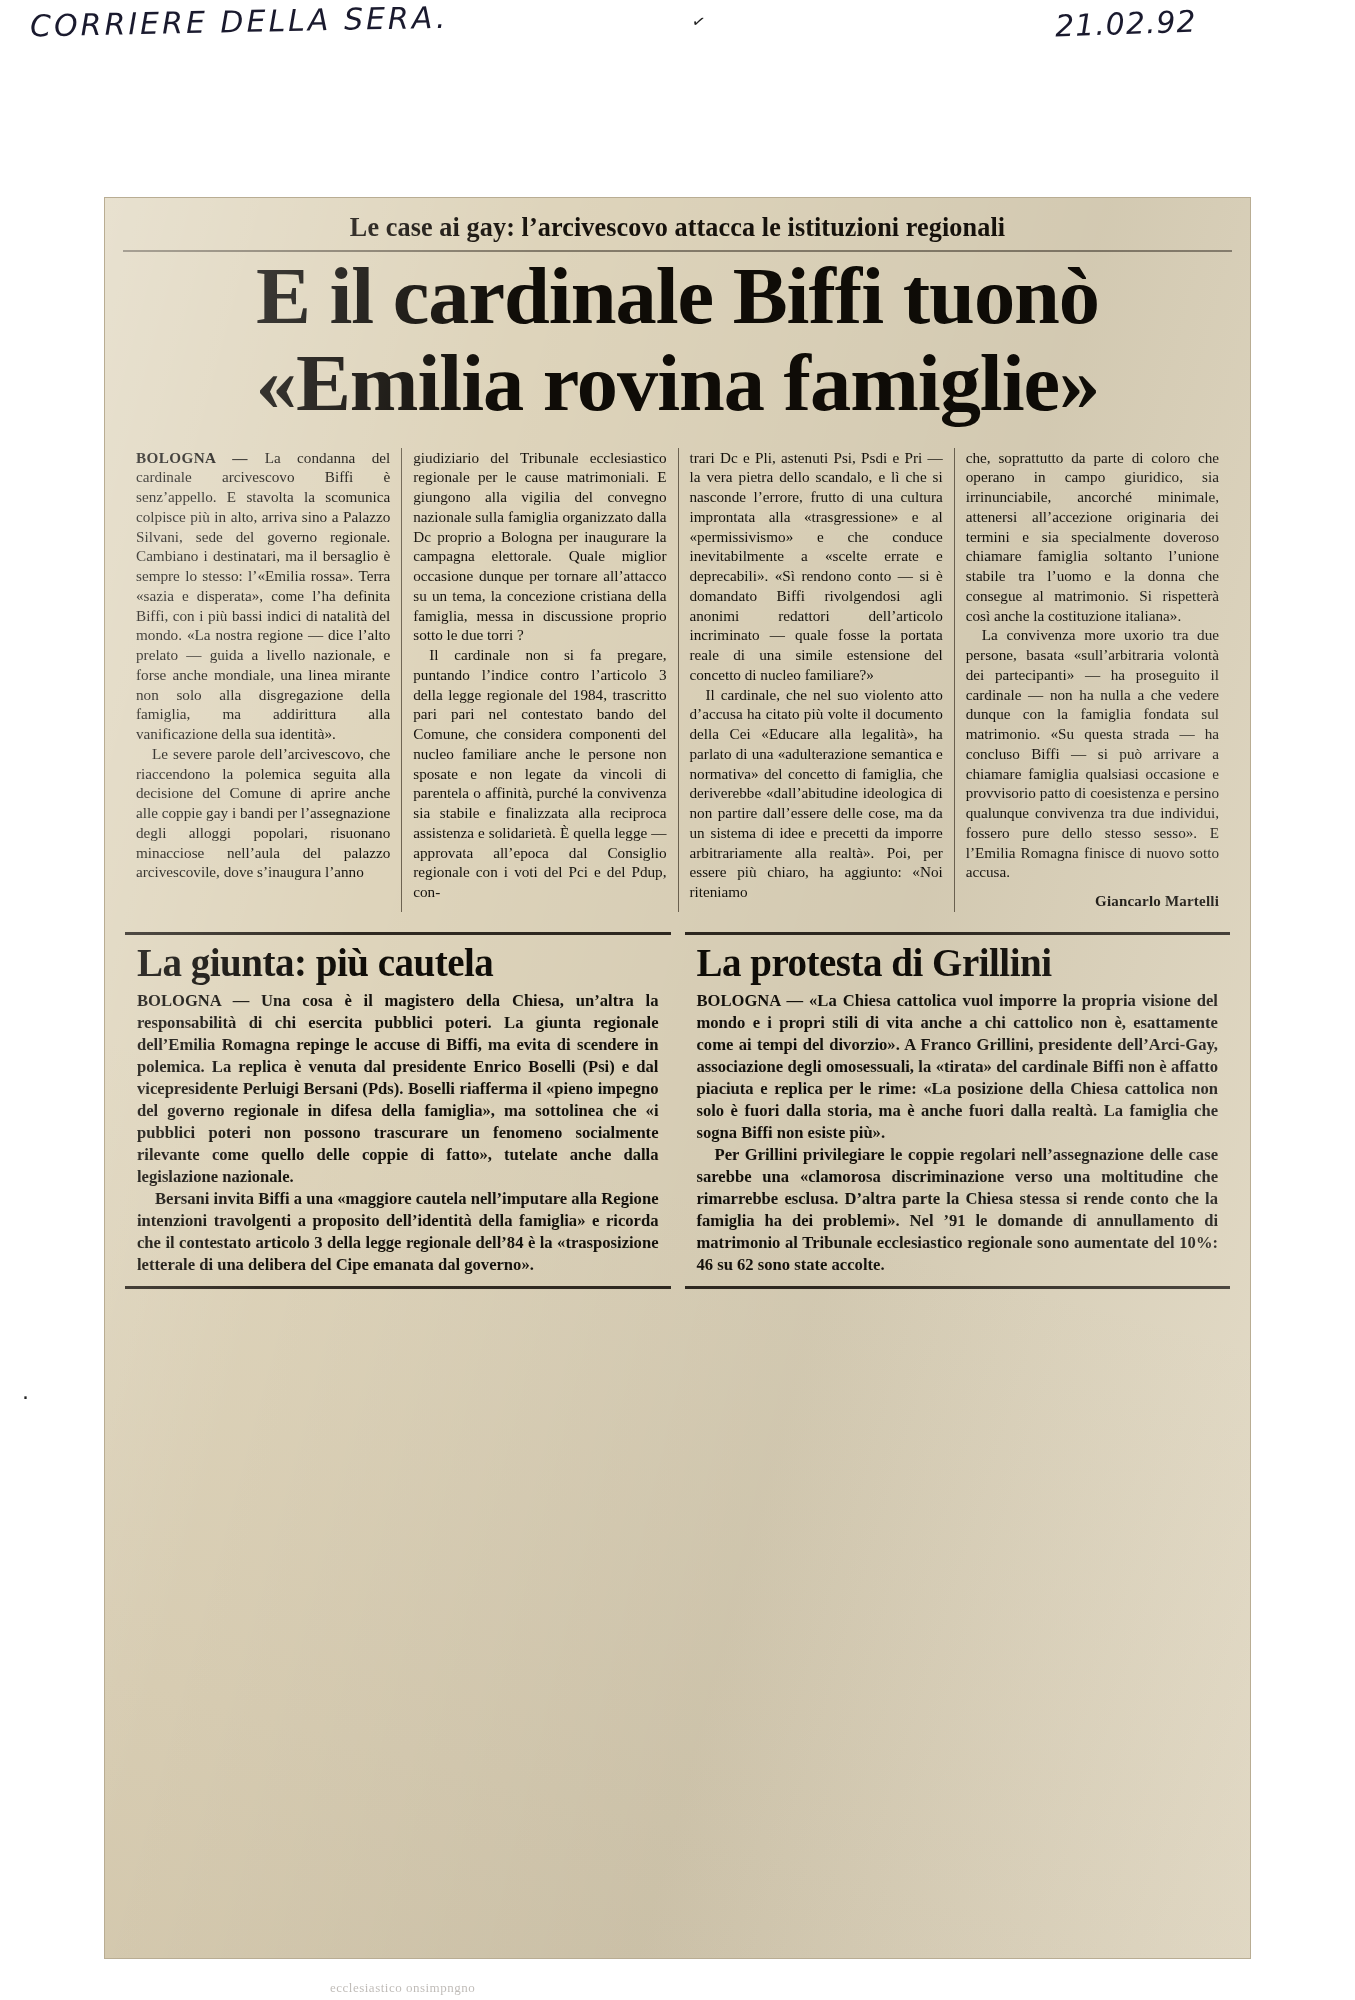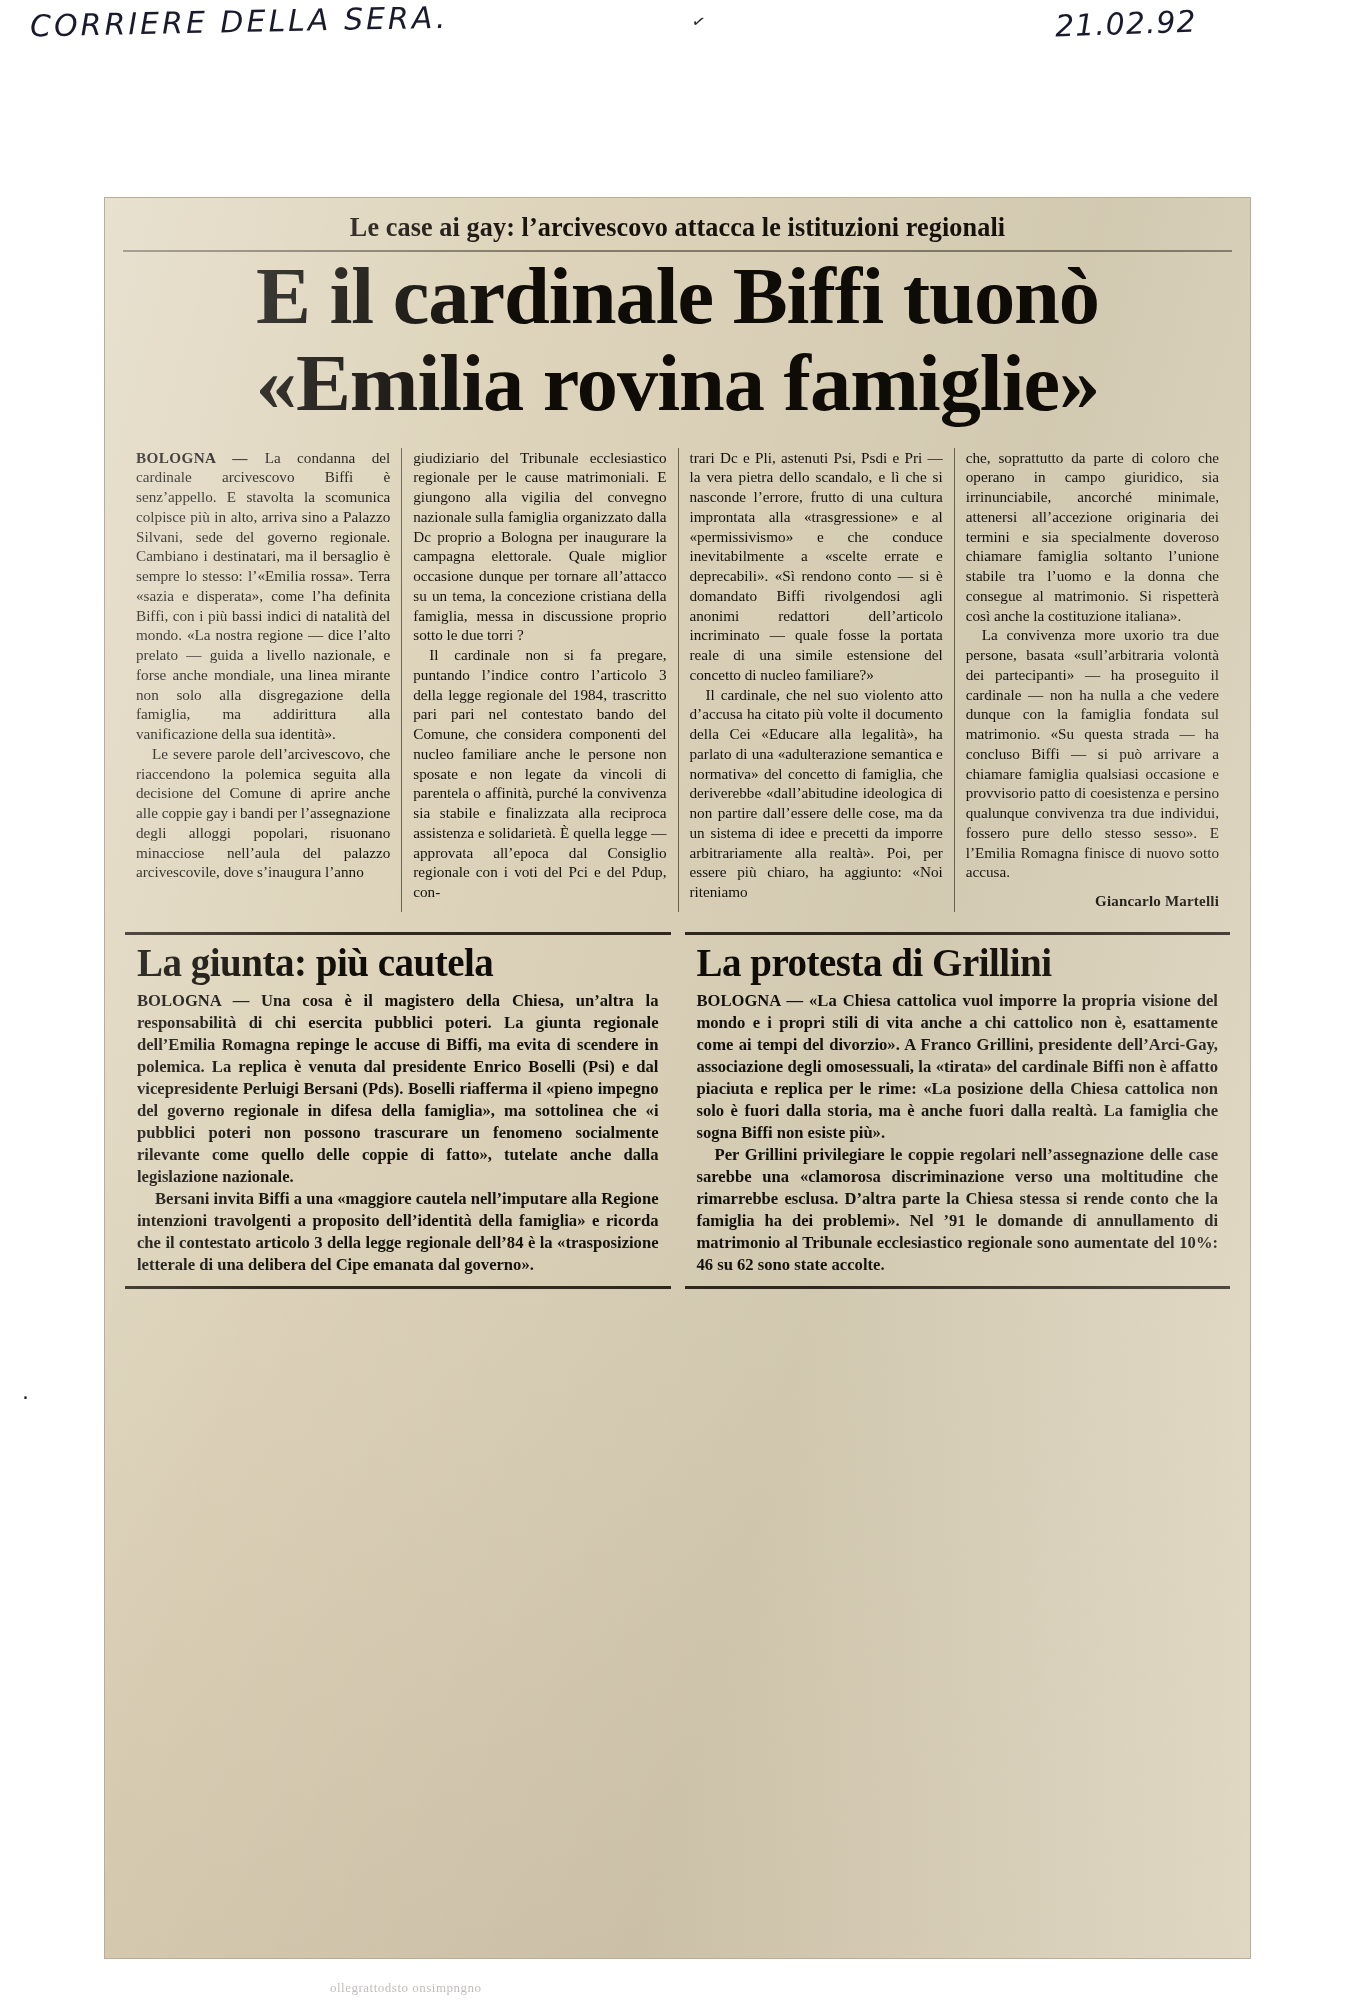--- a/index.html
+++ b/index.html
@@ -276,13 +276,13 @@
           <p class="first"><span>BOLOGNA — </span><span>«La Chiesa cattolica vuol imporre la propria visione del mondo e i propri stili di vita anche a chi cattolico non è, esattamente come ai tempi del divorzio». A Franco Grillini, presidente dell’Arci-Gay, associazione degli omosessuali, la «tirata» del cardinale Biffi non è affatto piaciuta e replica per le rime: «La posizione della Chiesa cattolica non solo è fuori dalla storia, ma è anche fuori dalla realtà. La famiglia che sogna Biffi non esiste più».</span></p>
           <p>Per Grillini privilegiare le coppie regolari nell’assegnazione delle case sarebbe una «clamorosa discriminazione verso una moltitudine che rimarrebbe esclusa. D’altra parte la Chiesa stessa si rende conto che la famiglia ha dei problemi». Nel ’91 le domande di annullamento di matrimonio al Tribunale ecclesiastico regionale sono aumentate del 10%: 46 su 62 sono state accolte.</p>
         </div>
       </div>
 
     </div>
 
   </div>
 </div>
 
-<div id="ghost-text">ollegrattodsto onsimpngno</div>
+<div id="ghost-text">ecclesiastico onsimpngno</div>
 
 </body></html>

